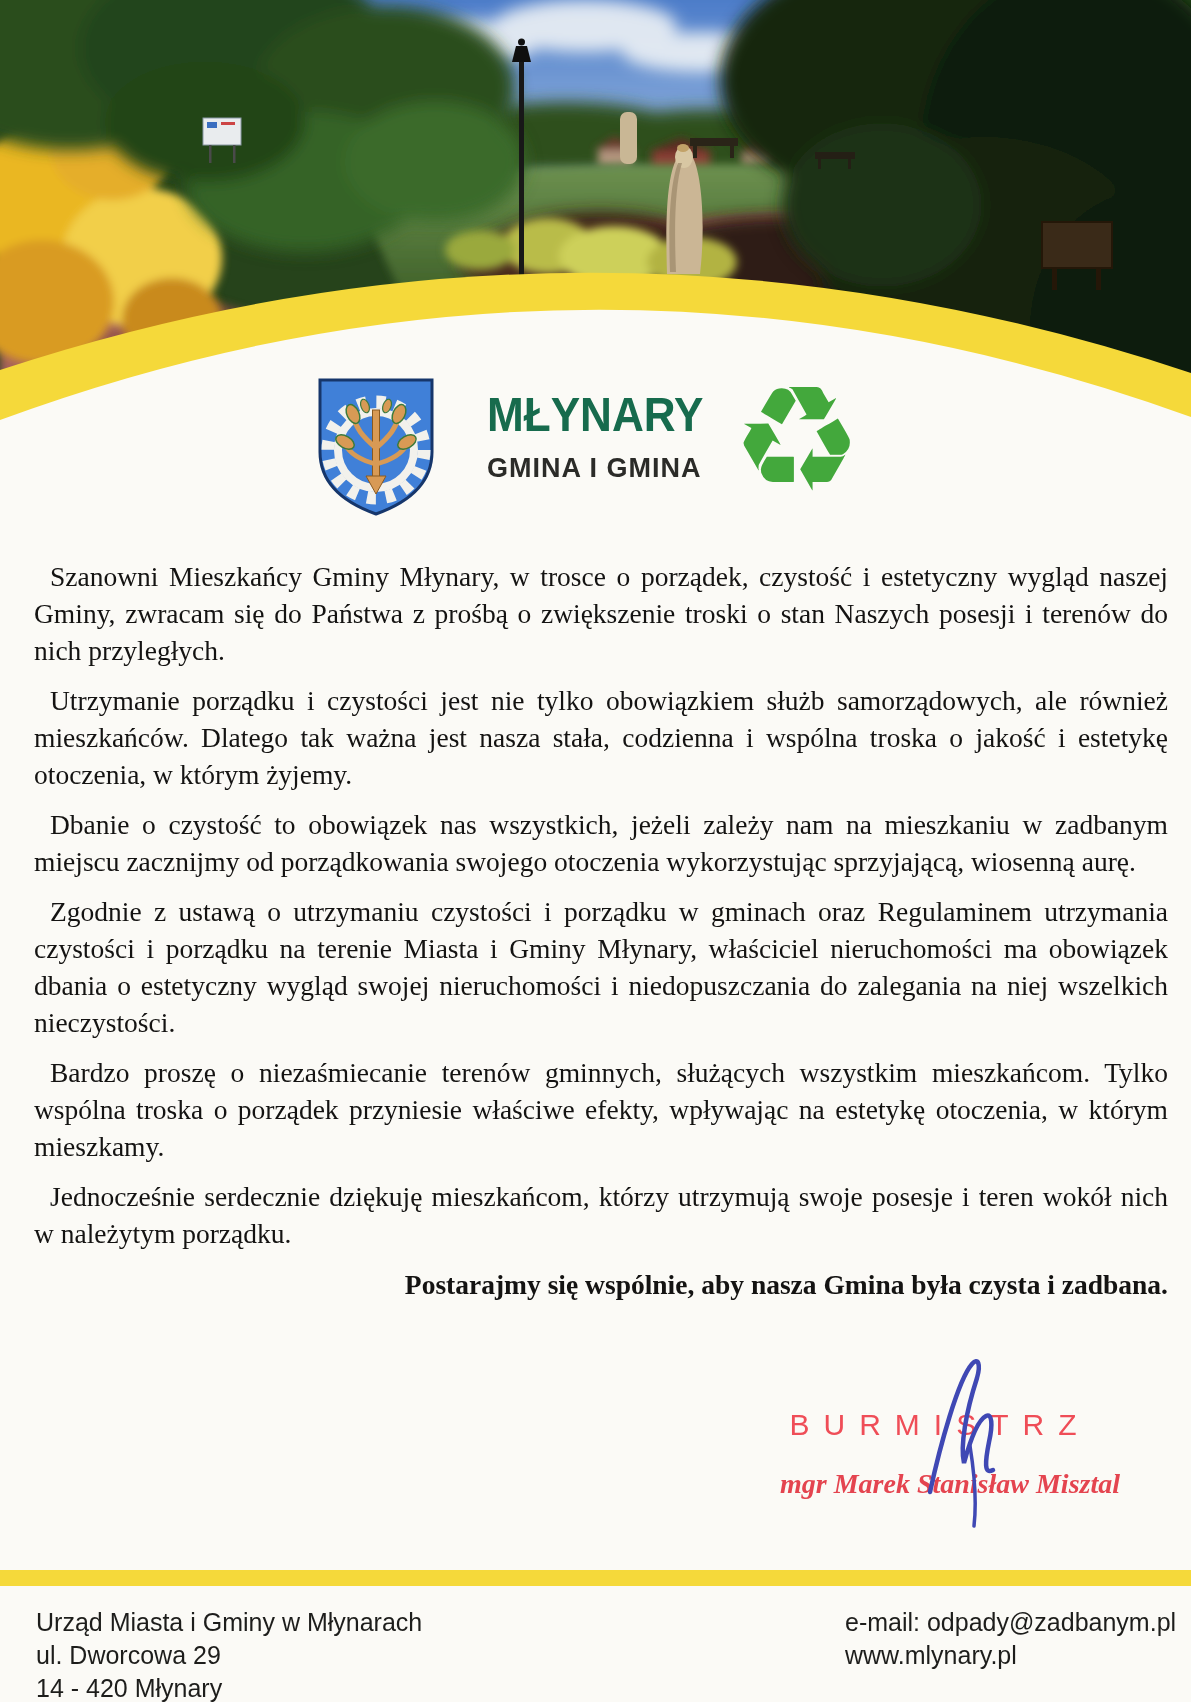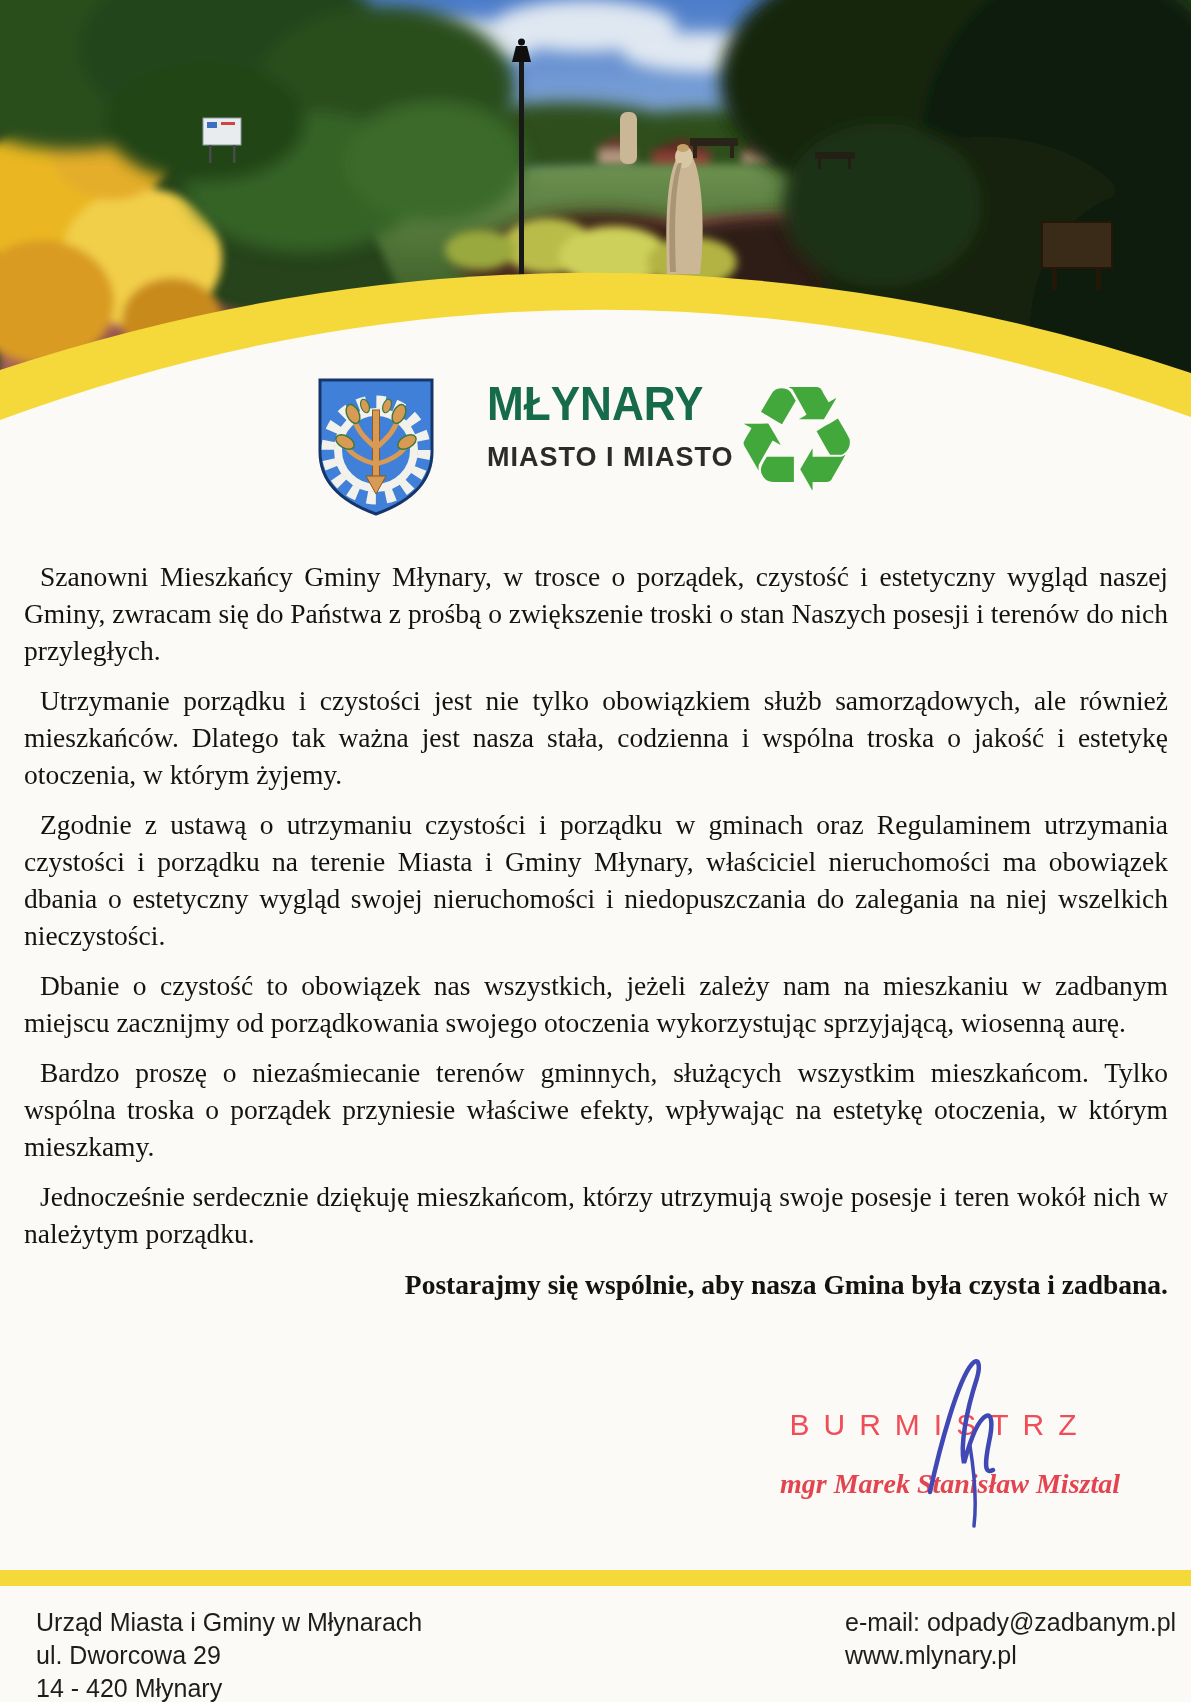--- a/index.html
+++ b/index.html
@@ -6,41 +6,41 @@
   .page{
     position:relative;width:1191px;height:1702px;margin:0 auto;
     background:#fbfaf6;overflow:hidden;
     font-family:"Liberation Serif",serif;color:#141312;
   }
   
   .header{position:absolute;top:0;left:0;width:1191px;height:520px;}
   .header svg.photo{display:block;width:1191px;height:480px;}
   
   .crest{position:absolute;top:376px;left:312px;width:128px;height:142px;}
-  .logo-text{position:absolute;top:379px;left:487px;width:300px;}
+  .logo-text{position:absolute;top:390px;left:487px;width:300px;}
   .logo-title{
     font-family:"Liberation Sans",sans-serif;font-weight:bold;font-size:49px;
     line-height:1;color:#176b4d;letter-spacing:0px;transform:scaleX(.9);transform-origin:left top;
     white-space:nowrap;
   }
   .logo-sub{
     margin-top:16px;font-family:"Liberation Sans",sans-serif;font-weight:bold;
     font-size:27px;line-height:1;color:#2b2b28;letter-spacing:1px;white-space:nowrap;
   }
   .recycle{
     position:absolute;top:366px;left:722px;width:150px;height:150px;
     font-size:146px;line-height:146px;color:#43a83c;font-weight:bold;
     font-family:"DejaVu Sans",sans-serif;text-align:center;
   }
   
   .body-text{
     position:absolute;top:558px;left:24px;width:1144px;
     font-size:27.5px;line-height:37px;text-align:justify;
   }
-  .body-text p{margin:0 0 13px 0;text-indent:16px;}
+  .body-text p{margin:0 0 13px 10px;text-indent:16px;}
   .body-text p.closing{margin-top:14px;font-weight:bold;text-align:right;}
   
   .stamp-title{
     position:absolute;top:1408px;left:760px;width:360px;text-align:center;
     font-family:"Liberation Sans",sans-serif;font-size:30px;color:#ef4d57;
     letter-spacing:14px;white-space:nowrap;
   }
   .stamp-name{
     position:absolute;top:1468px;left:760px;width:380px;text-align:center;
     font-family:"Liberation Serif",serif;font-style:italic;font-weight:bold;
@@ -223,30 +223,30 @@
       <ellipse cx="87" cy="38" rx="6" ry="10" fill="#d89a55" stroke="#3c7a3c" stroke-width="1.5" transform="rotate(25 87 38)"></ellipse>
       <ellipse cx="33" cy="66" rx="6" ry="10" fill="#d89a55" stroke="#3c7a3c" stroke-width="1.5" transform="rotate(-60 33 66)"></ellipse>
       <ellipse cx="95" cy="66" rx="6" ry="10" fill="#d89a55" stroke="#3c7a3c" stroke-width="1.5" transform="rotate(60 95 66)"></ellipse>
       <ellipse cx="53" cy="30" rx="4" ry="7" fill="#d89a55" stroke="#3c7a3c" stroke-width="1.2" transform="rotate(-20 53 30)"></ellipse>
       <ellipse cx="75" cy="30" rx="4" ry="7" fill="#d89a55" stroke="#3c7a3c" stroke-width="1.2" transform="rotate(20 75 30)"></ellipse>
     </g>
   </svg>
 
   <div class="logo-text">
     <div class="logo-title">MŁYNARY</div>
-    <div class="logo-sub">MIASTO I MIASTO</div>
+    <div class="logo-sub">GMINA I GMINA</div>
   </div>
 
   <div class="recycle">♻</div>
 
   <div class="body-text">
     <p>Szanowni Mieszkańcy Gminy Młynary, w trosce o porządek, czystość i estetyczny wygląd naszej Gminy, zwracam się do Państwa z prośbą o zwiększenie troski o stan Naszych posesji i terenów do nich przyległych.</p>
     <p>Utrzymanie porządku i czystości jest nie tylko obowiązkiem służb samorządowych, ale również mieszkańców. Dlatego tak ważna jest nasza stała, codzienna i wspólna troska o jakość i estetykę otoczenia, w którym żyjemy.</p>
+    <p>Dbanie o czystość to obowiązek nas wszystkich, jeżeli zależy nam na mieszkaniu w zadbanym miejscu zacznijmy od porządkowania swojego otoczenia wykorzystując sprzyjającą, wiosenną aurę.</p>
     <p>Zgodnie z ustawą o utrzymaniu czystości i porządku w gminach oraz Regulaminem utrzymania czystości i porządku na terenie Miasta i Gminy Młynary, właściciel nieruchomości ma obowiązek dbania o estetyczny wygląd swojej nieruchomości i niedopuszczania do zalegania na niej wszelkich nieczystości.</p>
-    <p>Dbanie o czystość to obowiązek nas wszystkich, jeżeli zależy nam na mieszkaniu w zadbanym miejscu zacznijmy od porządkowania swojego otoczenia wykorzystując sprzyjającą, wiosenną aurę.</p>
     <p>Bardzo proszę o niezaśmiecanie terenów gminnych, służących wszystkim mieszkańcom. Tylko wspólna troska o porządek przyniesie właściwe efekty, wpływając na estetykę otoczenia, w którym mieszkamy.</p>
     <p>Jednocześnie serdecznie dziękuję mieszkańcom, którzy utrzymują swoje posesje i teren wokół nich w należytym porządku.</p>
     <p class="closing">Postarajmy się wspólnie, aby nasza Gmina była czysta i zadbana.</p>
   </div>
 
   <div class="stamp-title">BURMISTRZ</div>
   <div class="stamp-name">mgr Marek Stanisław Misztal</div>
 
   <svg class="signature" viewBox="0 0 120 180">
     <g fill="none" stroke="#3f48b4" stroke-linecap="round">

